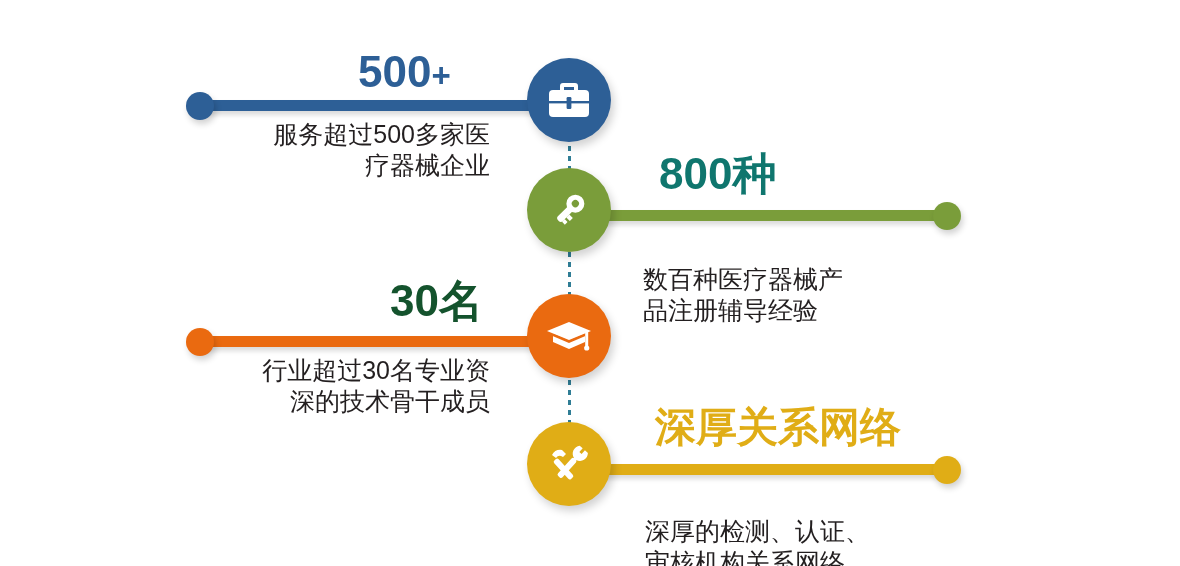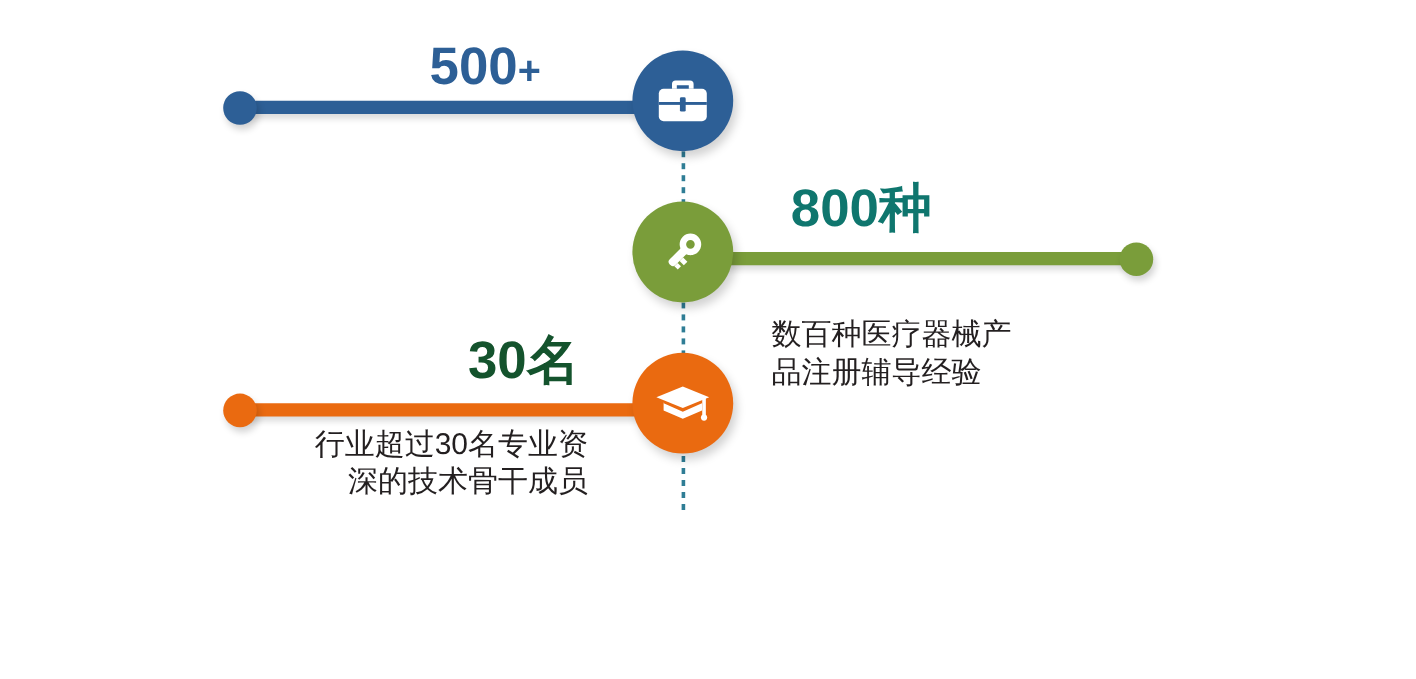--- a/index.html
+++ b/index.html
@@ -92,29 +92,31 @@
 </style>
 </head>
 <body>
 
 <div id="infographic">
 
   <div class="spine" style="top:126px;height:50px;"></div>
   <div class="spine" style="top:252px;height:50px;"></div>
   <div class="spine" style="top:380px;height:48px;"></div>
 
-  <div class="row" style="top:0px;">
+  <div class="row" style="top:16px;">
 
     <div class="enddot" style="left:186px; top:76px; background:#2d5f96;"></div>
     <div class="bar" style="left:198px; top:84px; width:356px; background:#2d5f96;"></div>
 
     <div class="big" style="left:358px; top:33px; color:#2d5f96;">
       <span>500</span><span class="plus">+</span>
     </div>
 
+    <div class="desc right-align" style="left:150px; top:103px; width:340px;">服务超过500多家医
+疗器械企业</div>
 
     <div class="node" style="left:527px; top:42px; background:#2d5f96;">
       <span>
         <svg width="46" height="42" viewBox="0 0 46 42" aria-hidden="true">
           <path d="M17 4 h12 a3 3 0 0 1 3 3 v4 h-4 V8 H18 v3 h-4 V7 a3 3 0 0 1 3 -3 z" fill="#ffffff"></path>
           <rect x="3" y="11" width="40" height="27" rx="4" fill="#ffffff"></rect>
           <rect x="3" y="22" width="40" height="2.4" fill="#2d5f96"></rect>
           <rect x="20.6" y="18" width="4.8" height="12" rx="1.2" fill="#2d5f96"></rect>
         </svg>
       </span>
@@ -162,14 +164,41 @@
           <path d="M24 6 L46 15 L24 24 L2 15 Z" fill="#ffffff"></path>
           <path d="M8 19 L24 26 L40 19 L40 26 L24 33 L8 26 Z" fill="#ffffff"></path>
           <path d="M8 19 L24 26 L40 19" fill="none" stroke="#ea6a10" stroke-width="2"></path>
           <rect x="40.2" y="15" width="3" height="16" fill="#ffffff"></rect>
           <circle cx="41.7" cy="32" r="2.6" fill="#ffffff"></circle>
         </svg>
       </span>
     </div>
   </div>
 
+  <div class="row" style="top:380px;">
+
+    <div class="bar" style="left:600px; top:84px; width:345px; background:#e0ad16;"></div>
+    <div class="enddot" style="left:933px; top:76px; background:#e0ad16;"></div>
+
+    <div class="big" style="left:655px; top:24px; color:#e0ad16; font-size:41px;">深厚关系网络</div>
+
+    <div class="desc left-align" style="left:645px; top:100px; width:380px;">深厚的检测、认证、
+审核机构关系网络</div>
+
+    <div class="node" style="left:527px; top:42px; background:#e0ad16;">
+      <span>
+        <svg width="46" height="44" viewBox="0 0 46 44" aria-hidden="true">
+
+          <g>
+            <path d="M6 13 q3 -6 10 -5 l4 4 -3 3 -2 -1 q-3 -1 -5 2 z" fill="#ffffff"></path>
+            <rect x="14.5" y="14.5" width="6" height="25" rx="2" transform="rotate(-42 17.5 27)" fill="#ffffff"></rect>
+          </g>
+
+          <g transform="rotate(42 28 16)">
+            <path d="M24 3 l4 0 0 5 3 0 0 -5 4 0 a8 8 0 0 1 -4 13 l0 2 -3 0 0 -2 a8 8 0 0 1 -4 -13 z" fill="#ffffff"></path>
+            <rect x="26.4" y="16" width="6" height="24" rx="2" fill="#ffffff"></rect>
+          </g>
+        </svg>
+      </span>
+    </div>
+  </div>
 
 </div>
 
 </body></html>

